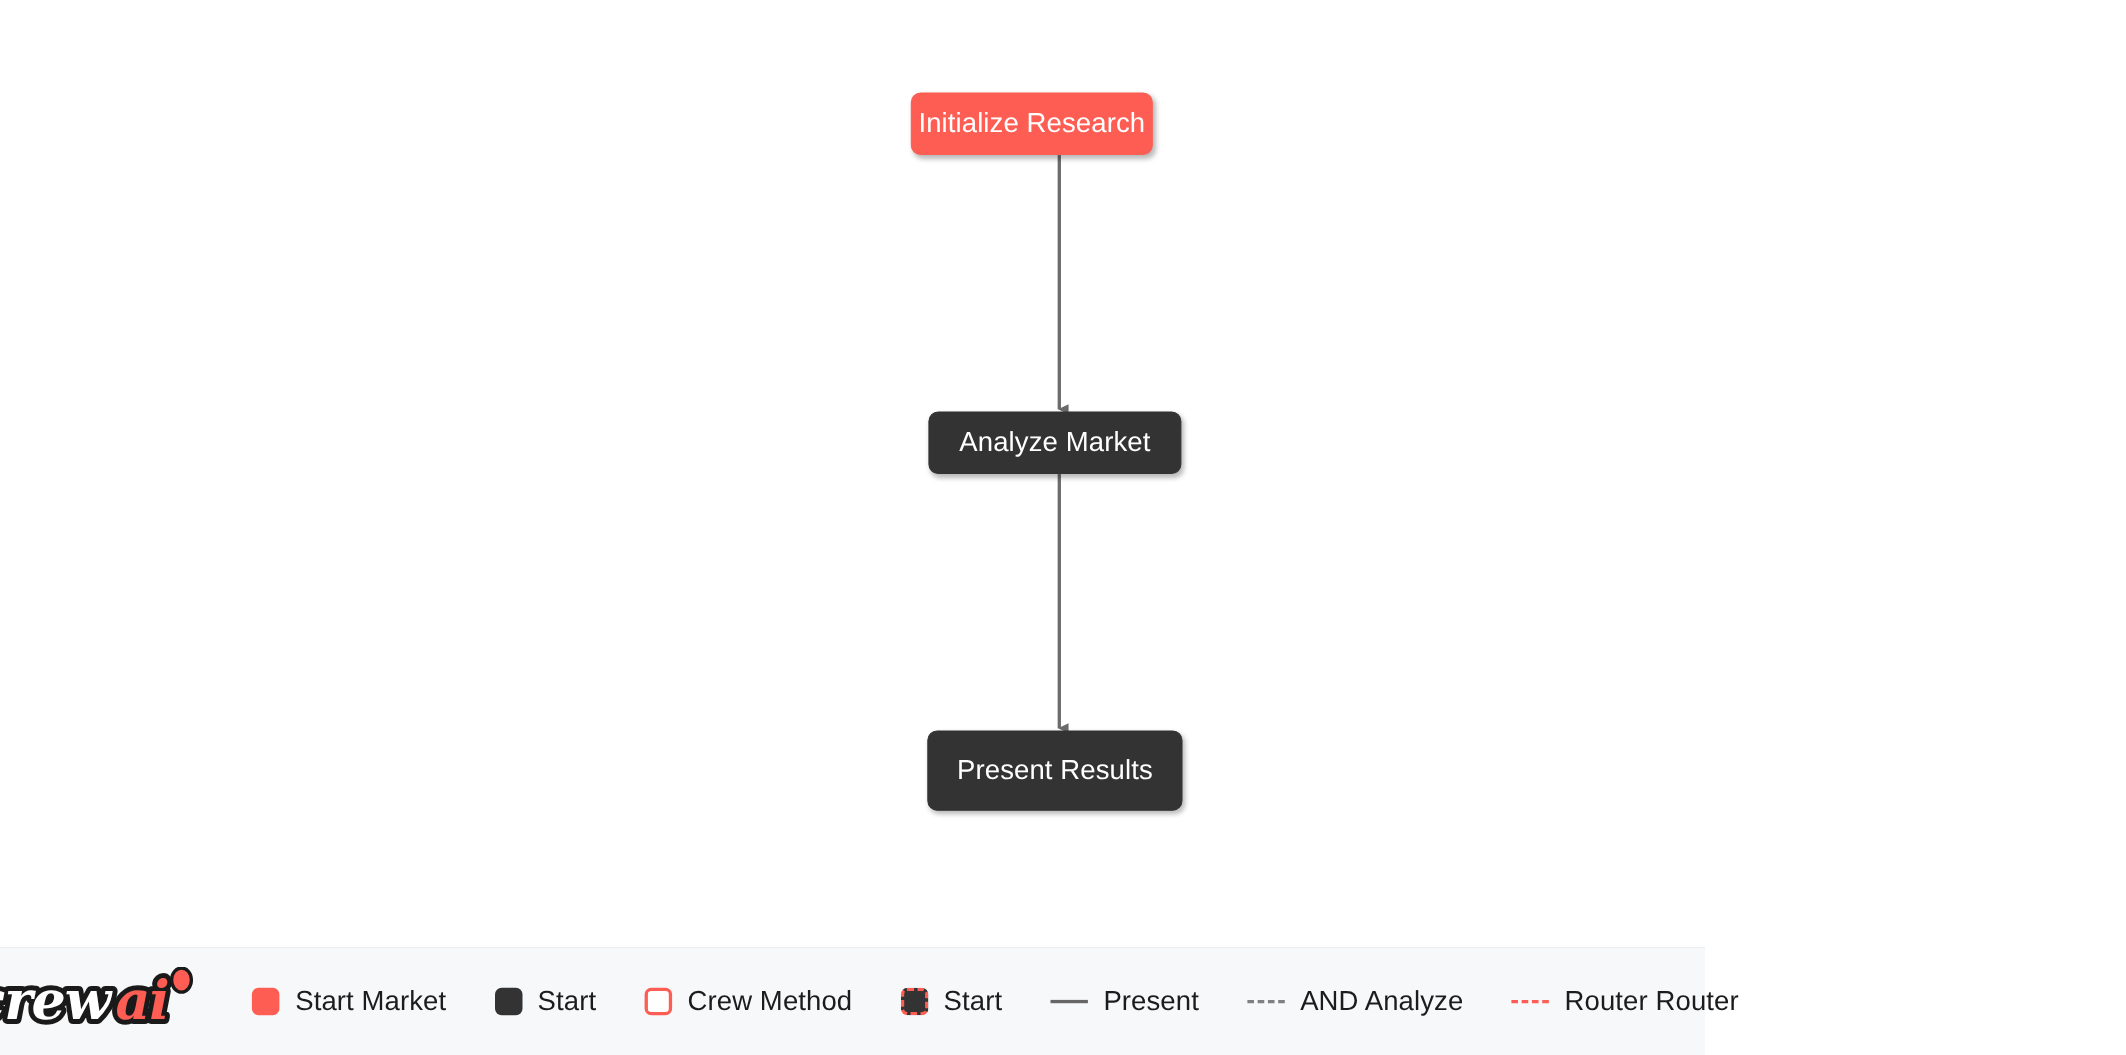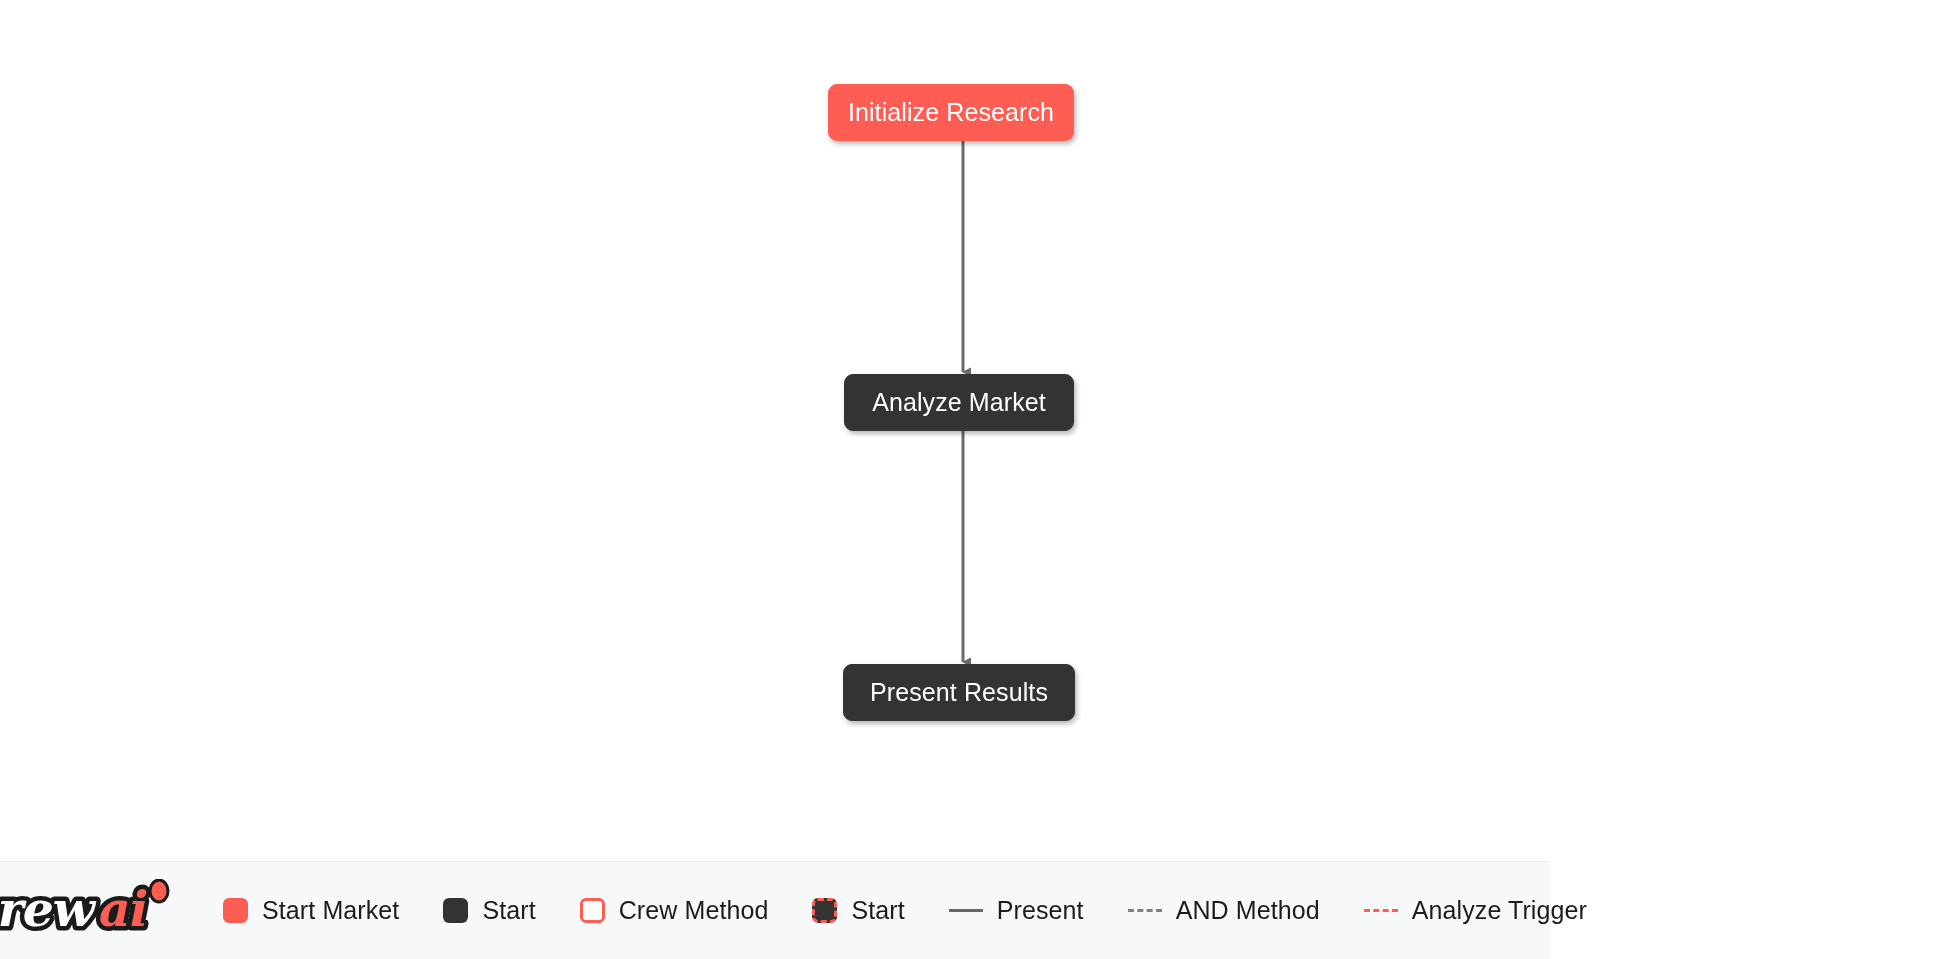--- a/index.html
+++ b/index.html
@@ -55,36 +55,36 @@
   }
 
   .flow-node.method {
     background: #333333;
     border: 1px solid #333333;
   }
 
   #node-initialize-research {
     left: 828px;
     top: 84px;
-    width: 246px;
+    width: 220px;
     height: 57px;
   }
 
   #node-analyze-market {
     left: 844px;
     top: 374px;
     width: 230px;
     height: 57px;
   }
 
   #node-present-results {
     left: 843px;
     top: 664px;
     width: 232px;
-    height: 57px;
+    height: 73px;
   }
 
   
   #legend-bar {
     position: absolute;
     left: 0;
     top: 861px;
     width: 1550px;
     height: 98px;
     background: #f7f8fa;
@@ -232,22 +232,22 @@
       <span class="legend-label">Start</span>
     </div>
 
     <div class="legend-item">
       <span class="line-swatch solid"></span>
       <span class="legend-label">Present</span>
     </div>
 
     <div class="legend-item">
       <span class="line-swatch dashed-gray"></span>
-      <span class="legend-label">AND Method</span>
+      <span class="legend-label">AND Analyze</span>
     </div>
 
     <div class="legend-item">
       <span class="line-swatch dashed-red"></span>
-      <span class="legend-label">Analyze Trigger</span>
+      <span class="legend-label">Router Router</span>
     </div>
 
   </div>
 </div>
 
 </body></html>

